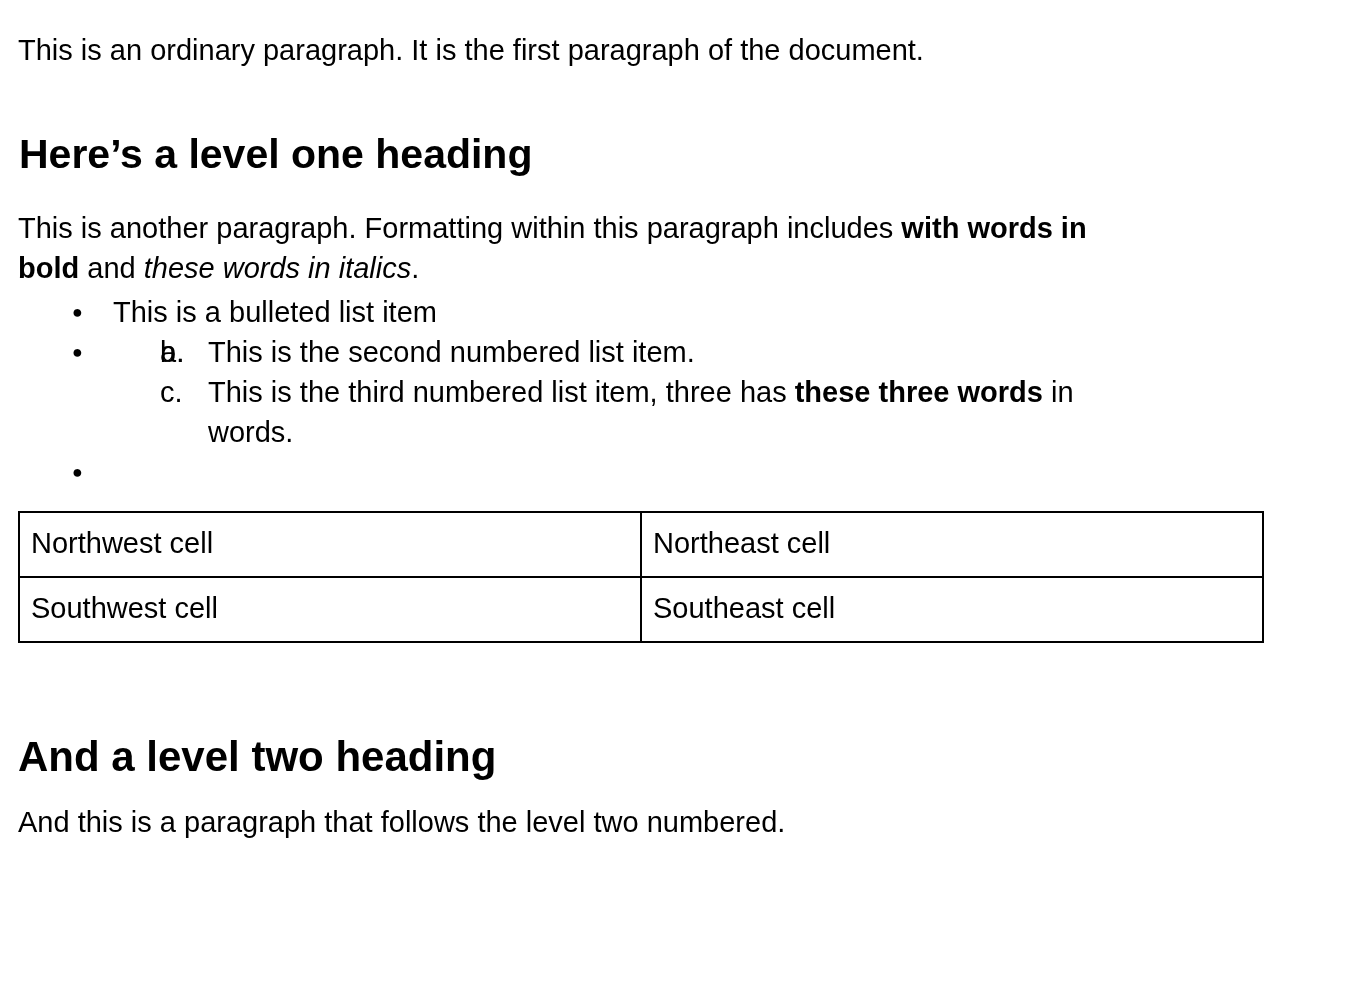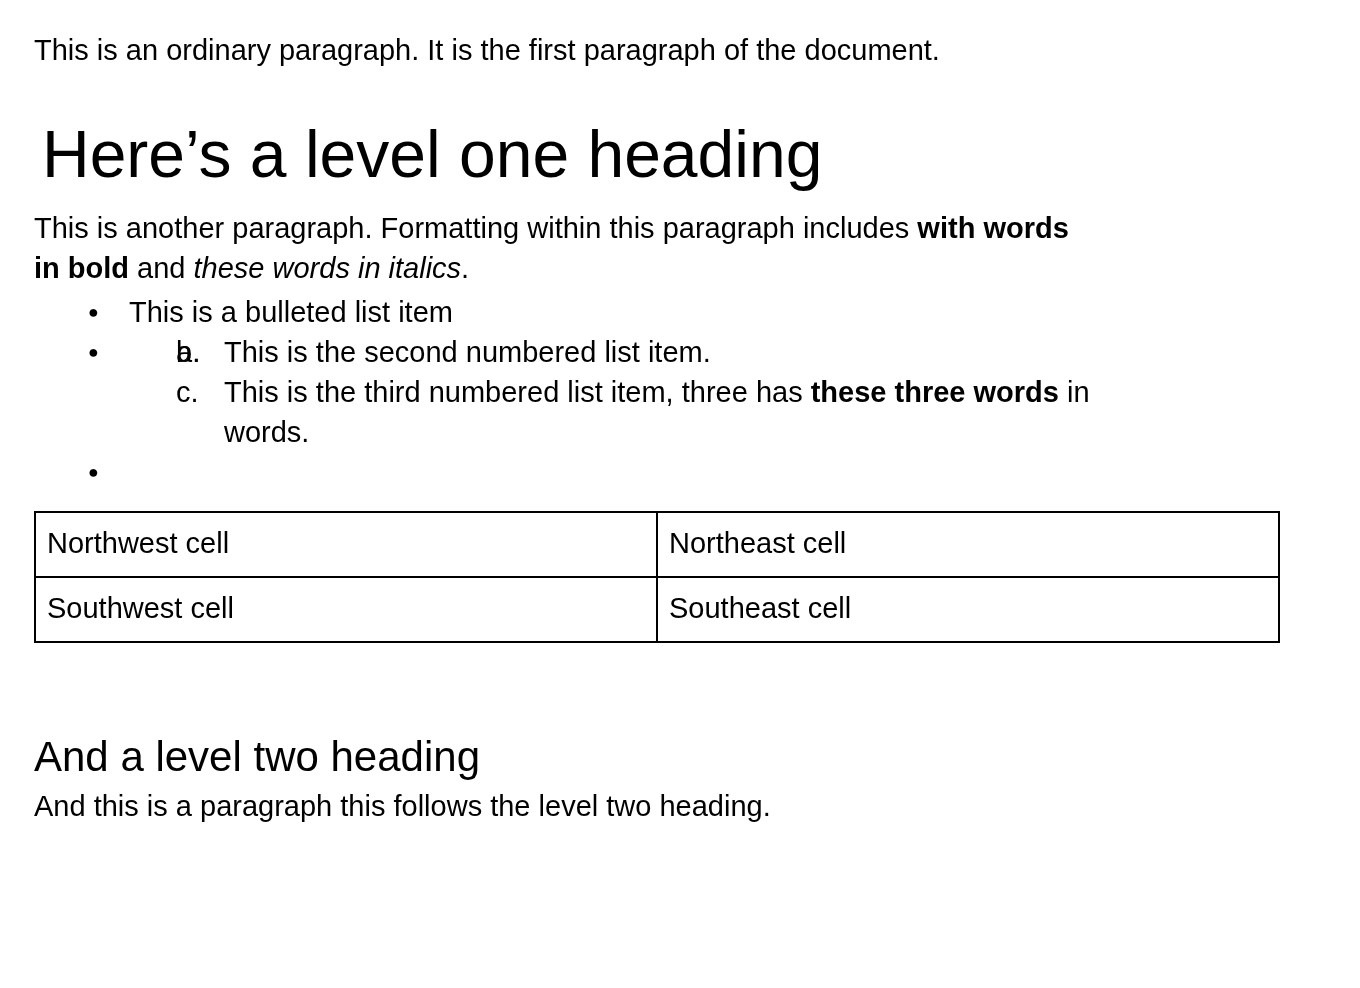--- a/index.html
+++ b/index.html
@@ -7,39 +7,39 @@
   body {
     width: 1360px;
     height: 988px;
     background: #ffffff;
     color: #000000;
     font-family: "Liberation Sans", sans-serif;
     font-size: 29px;
     overflow: hidden;
   }
   .doc {
-    padding: 30px 34px 0 34px;
+    padding: 30px 34px 0 18px;
     width: 1124px;
   }
   .para {
     margin: 0;
     line-height: 40px;
     font-size: 29px;
   }
   h1.h1 {
-    font-size: 66px;
+    font-size: 41px;
     line-height: 64px;
-    font-weight: 400;
-    margin: 52px 0 22px 8px;
+    font-weight: 700;
+    margin: 52px 0 22px 1px;
   }
   h2.h2 {
     font-size: 42px;
     line-height: 50px;
-    font-weight: 400;
-    margin: 89px 0 4px 0;
+    font-weight: 700;
+    margin: 89px 0 20px 0;
   }
   .list { margin-top: 4px; }
   .li {
     position: relative;
     line-height: 40px;
     font-size: 29px;
   }
   .li .marker {
     position: absolute;
     top: 0;
@@ -107,15 +107,15 @@
       </tr>
       <tr>
         <td>Southwest cell</td>
         <td>Southeast cell</td>
       </tr>
     </tbody>
   </table>
 
   <h2 class="h2">And a level two heading</h2>
 
-  <p class="para">And this is a paragraph this follows the level two heading.</p>
+  <p class="para">And this is a paragraph that follows the level two numbered.</p>
 
 </div>
 
 </body></html>

